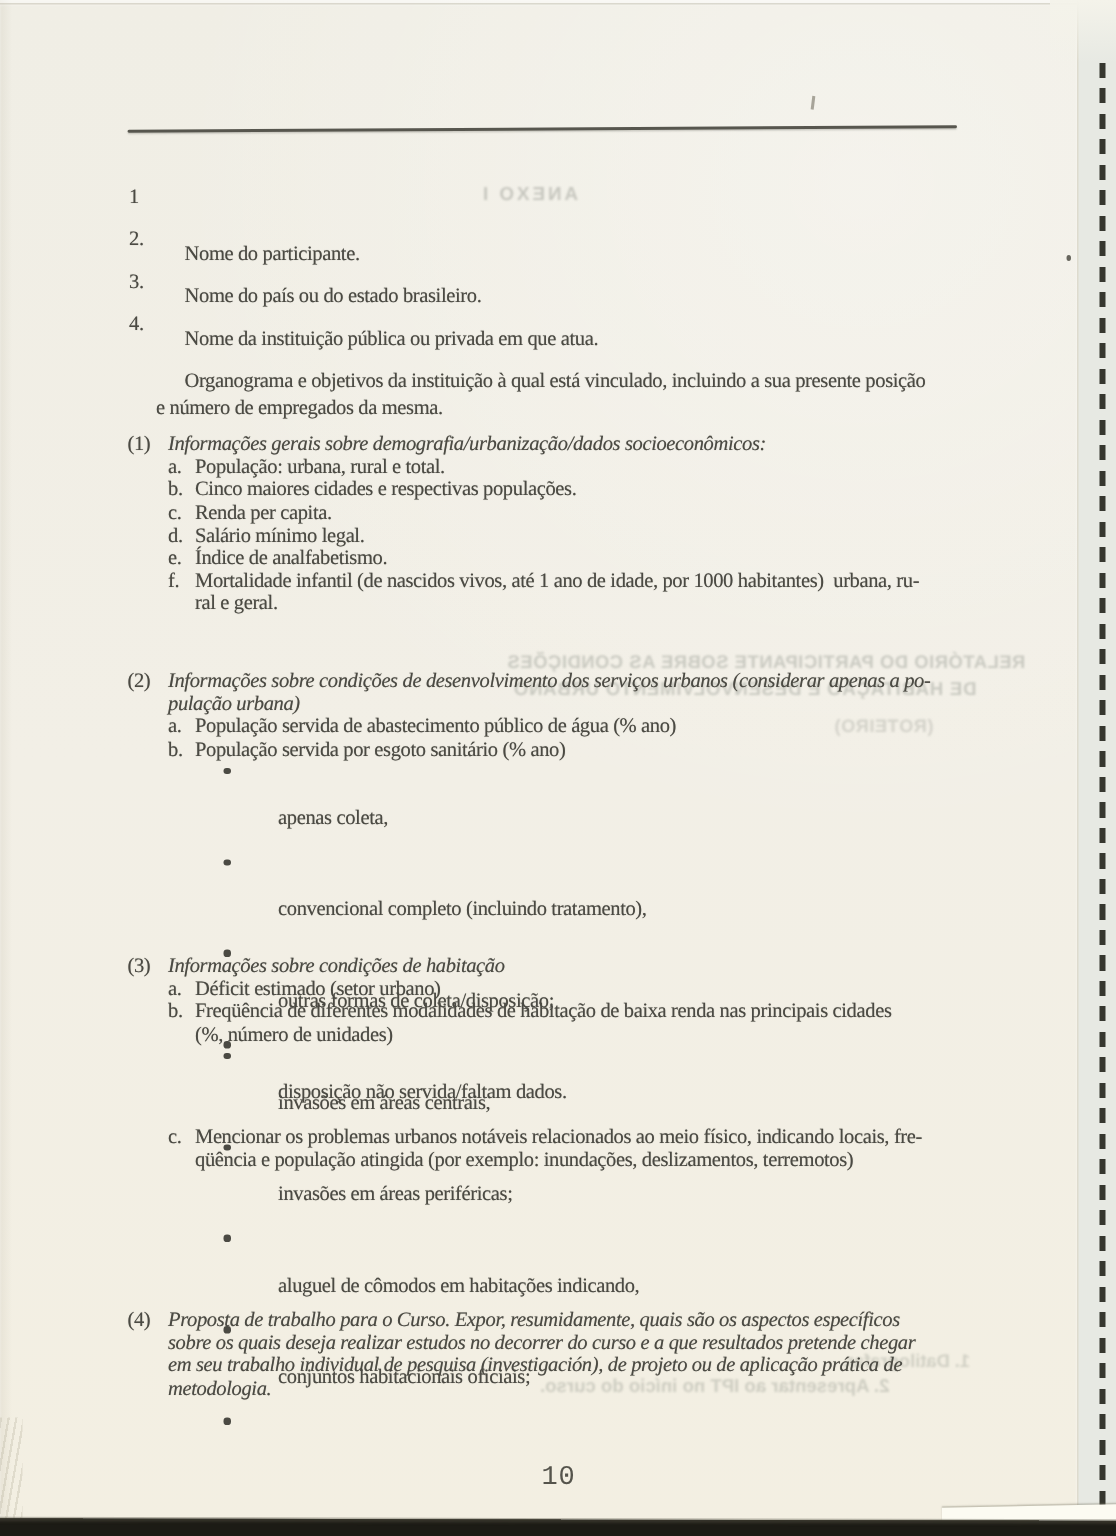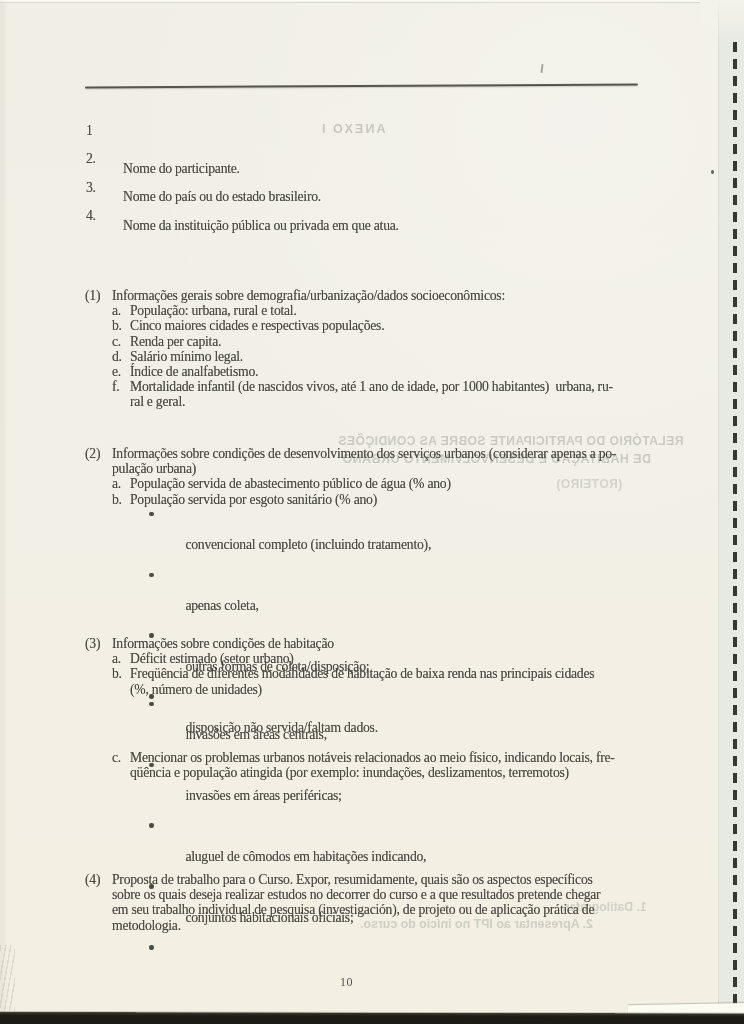--- a/index.html
+++ b/index.html
@@ -20,28 +20,28 @@
   .speck{position:absolute;left:711px;top:170px;width:3px;height:4px;background:#44423a;
     border-radius:50%;opacity:.8;}
   
   .ink{color:#4b4a43;font-size:13.7px;letter-spacing:-0.25px;
     text-shadow:0 0 .5px rgba(75,74,67,.55);z-index:2;}
   .intro{position:absolute;left:86px;padding-left:18px;line-height:18.8px;white-space:pre;}
   .imark{position:absolute;left:0;top:0;}
   .sec{position:absolute;left:85px;width:600px;line-height:15.2px;}
   .shead{position:relative;padding-left:27px;}
   .smark{position:absolute;left:0;top:0;}
-  .stitle{white-space:pre;}
+  .stitle{white-space:pre;font-style:italic;}
   .sub{position:relative;padding-left:18px;margin-left:27px;}
   .submark{position:absolute;left:0;top:0;}
   .subtext{white-space:pre;}
   .bul{position:relative;padding-left:12px;margin-left:63px;white-space:pre;}
   .dot{position:absolute;left:1px;top:5px;width:4.5px;height:4.5px;border-radius:50%;background:#4b4a43;}
-  .pagenum{position:absolute;left:340px;top:975px;font-size:12px;color:#55544c;
-    letter-spacing:.5px;z-index:2;}
+  .pagenum{position:absolute;left:361px;top:975px;font-size:18px;color:#55544c;
+    letter-spacing:.5px;z-index:2;font-family:Liberation Mono, monospace;}
   
   .mirror{position:absolute;transform:scaleX(-1);font-family:"Liberation Sans","DejaVu Sans",sans-serif;
     font-weight:bold;white-space:pre;color:rgba(122,128,120,.34);filter:blur(.6px);z-index:1;}
   .m-anexo{left:320px;top:122px;font-size:12.5px;letter-spacing:2px;color:rgba(128,131,124,.38);}
   .m-h1{left:338px;top:434px;font-size:12.2px;letter-spacing:.4px;}
   .m-h2{left:342px;top:452px;font-size:12.4px;letter-spacing:.5px;}
   .m-h3{left:556px;top:477px;font-size:12px;letter-spacing:.4px;color:rgba(122,128,120,.26);}
   .m-b1{left:562px;top:900px;font-size:12.2px;color:rgba(122,128,120,.28);}
   .m-b2{left:360px;top:917px;font-size:12.4px;color:rgba(122,128,120,.30);}
   
@@ -83,20 +83,22 @@
     <div class="intro ink" style="top:150px">
       <span class="imark">2.</span>
       <span>Nome do país ou do estado brasileiro.</span>
     </div>
     <div class="intro ink" style="top:179px">
       <span class="imark">3.</span>
       <span>Nome da instituição pública ou privada em que atua.</span>
     </div>
     <div class="intro ink" style="top:207px">
       <span class="imark">4.</span>
+      <span>Organograma e objetivos da instituição à qual está vinculado, incluindo a sua presente posição
+e número de empregados da mesma.</span>
     </div>
 
     <section class="sec ink" style="top:288px">
       <div class="shead">
         <span class="smark">(1)</span>
         <div class="stitle">Informações gerais sobre demografia/urbanização/dados socioeconômicos:</div>
       </div>
       <div class="sub">
         <span class="submark">a.</span>
         <div class="subtext">População: urbana, rural e total.</div>
@@ -133,25 +135,25 @@
       <div class="sub">
         <span class="submark">a.</span>
         <div class="subtext">População servida de abastecimento público de água (% ano)</div>
       </div>
       <div class="sub">
         <span class="submark">b.</span>
         <div class="subtext">População servida por esgoto sanitário (% ano)</div>
       </div>
       <div class="bul">
         <span class="dot"></span>
+        <span>apenas coleta,</span>
+      </div>
+      <div class="bul">
+        <span class="dot"></span>
         <span>convencional completo (incluindo tratamento),</span>
-      </div>
-      <div class="bul">
-        <span class="dot"></span>
-        <span>apenas coleta,</span>
       </div>
       <div class="bul">
         <span class="dot"></span>
         <span>outras formas de coleta/disposição;</span>
       </div>
       <div class="bul">
         <span class="dot"></span>
         <span>disposição não servida/faltam dados.</span>
       </div>
       <div class="sub">

